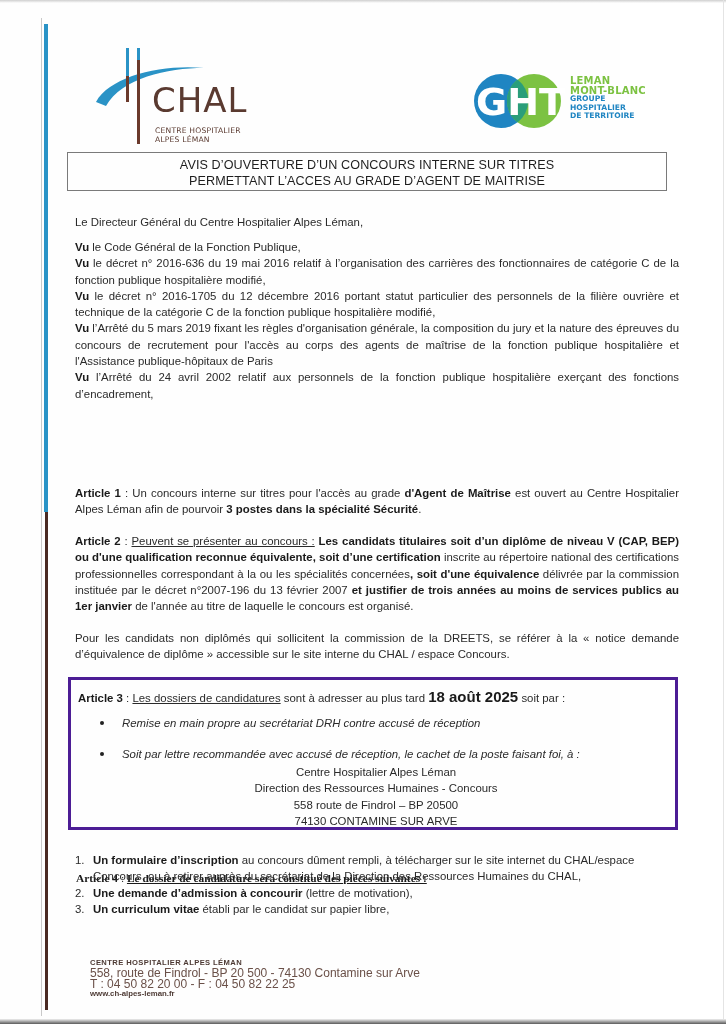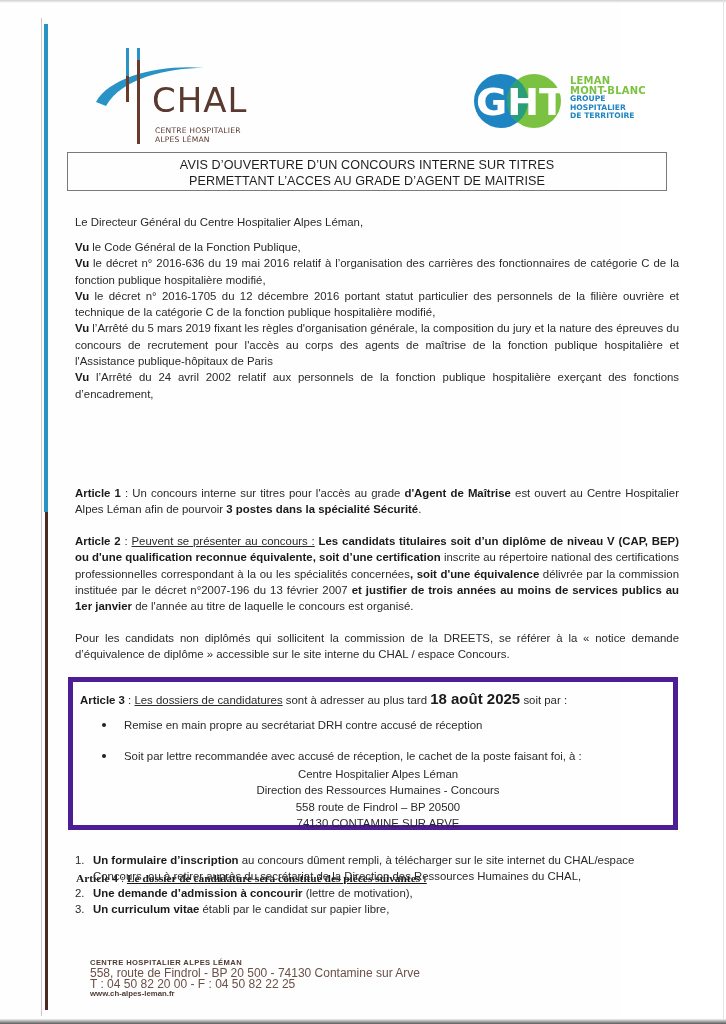--- a/index.html
+++ b/index.html
@@ -27,24 +27,24 @@
 
   
   .title-box { position: absolute; left: 67px; top: 152px; width: 600px; height: 39px; border: 1px solid #7a7a7a; text-align: center; padding-top: 4px; }
   .title-line { font-family: "Liberation Sans", sans-serif; font-size: 12.6px; line-height: 16px; color: #1e1e1e; letter-spacing: 0.1px; }
 
   .body-text { position: absolute; left: 75px; width: 604px; font-family: "Liberation Sans", sans-serif; font-size: 11.4px; line-height: 16.3px; color: #2a2a2a; text-align: justify; }
   .b { font-weight: bold; color: #1a1a1a; }
   .u { text-decoration: underline; }
   .decide { position: absolute; left: 0; width: 726px; top: 454px; text-align: center; font-family: "Liberation Sans", sans-serif; font-size: 11.6px; color: #222; }
 
-  .art3-box { position: absolute; left: 68px; top: 677px; width: 610px; height: 153px; border: 5px solid #4c1d95; }
+  .art3-box { position: absolute; left: 68px; top: 677px; width: 610px; height: 153px; border: 3px solid #4c1d95; }
   .art3-head { position: absolute; left: 7px; top: 8px; font-family: "Liberation Sans", sans-serif; font-size: 11.4px; color: #2a2a2a; white-space: nowrap; }
   .big-date { font-weight: bold; font-size: 15px; color: #1a1a1a; }
-  .bullet { position: absolute; left: 29px; font-family: "Liberation Sans", sans-serif; font-size: 11.4px; color: #2a2a2a; white-space: nowrap; }
+  .bullet { position: absolute; left: 29px; font-family: "Liberation Sans", sans-serif; font-size: 11.4px; color: #2a2a2a; white-space: nowrap; font-style: italic; }
   .bullet .dot { display: inline-block; width: 4px; height: 4px; border-radius: 50%; background: #222; margin-right: 18px; vertical-align: middle; position: relative; top: -1px; }
   .addr { position: absolute; left: 0; width: 610px; text-align: center; font-family: "Liberation Sans", sans-serif; font-size: 11.4px; line-height: 16.3px; color: #2a2a2a; }
 
   .art4-head { position: absolute; left: 76px; top: 872px; font-family: Liberation Serif, serif; font-size: 11.4px; color: #2a2a2a; white-space: nowrap; }
   .ol-item { position: absolute; left: 75px; width: 604px; font-family: "Liberation Sans", sans-serif; font-size: 11.4px; line-height: 16.3px; color: #2a2a2a; }
   .ol-num { position: absolute; left: 0; top: 0; width: 14px; }
   .ol-text { margin-left: 18px; display: block; }
 
   .footer { position: absolute; left: 90px; top: 958px; font-family: "Liberation Sans", sans-serif; line-height: 10.4px; color: #4d3a34; }
   .footer .f1 { font-size: 7.6px; font-weight: bold; letter-spacing: 0.4px; }

